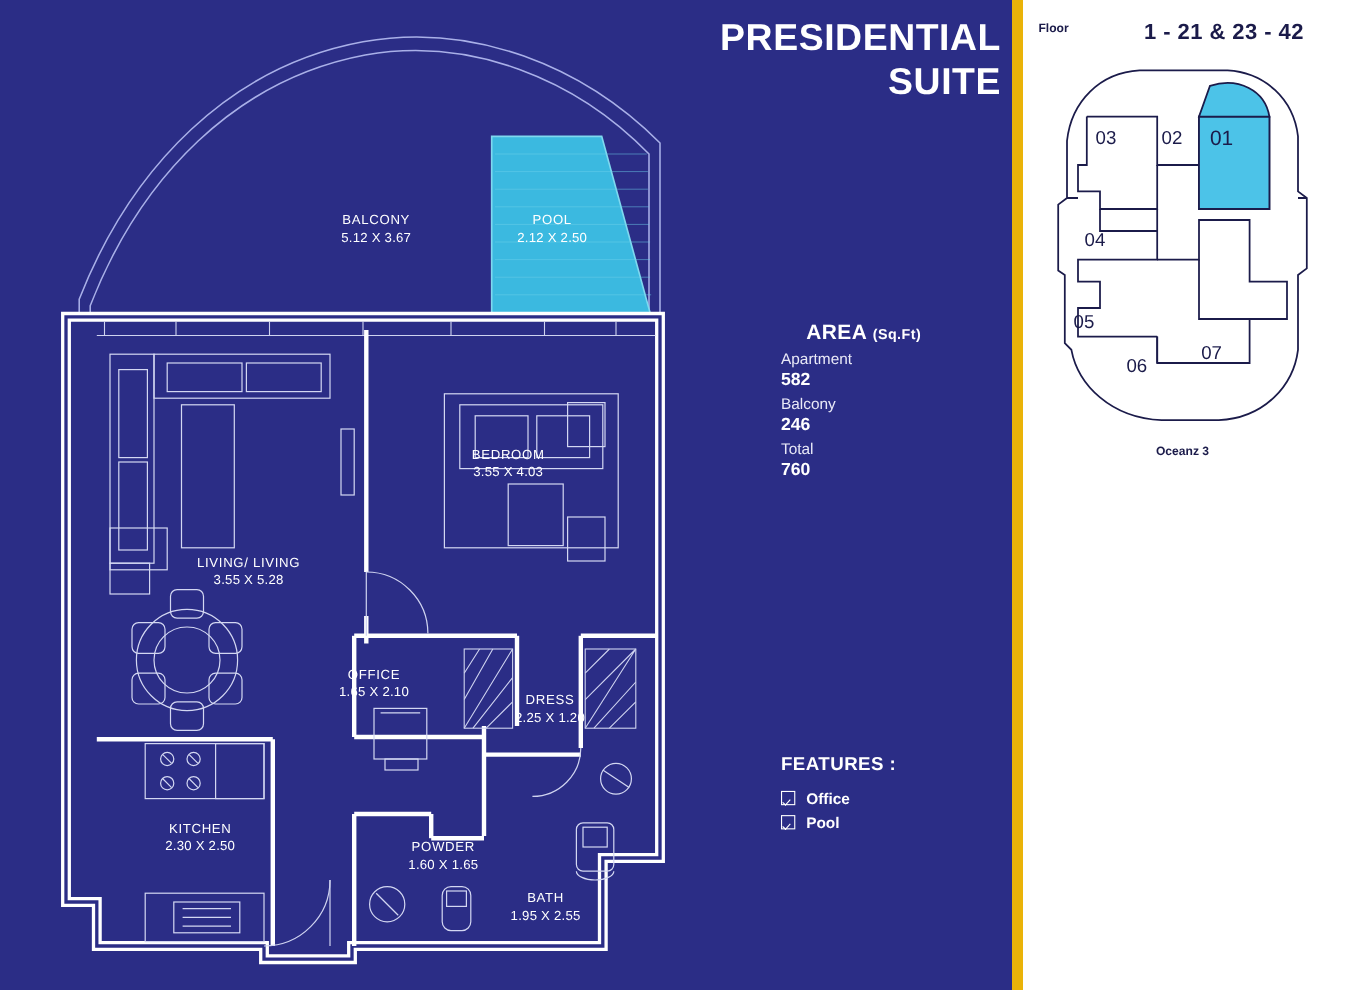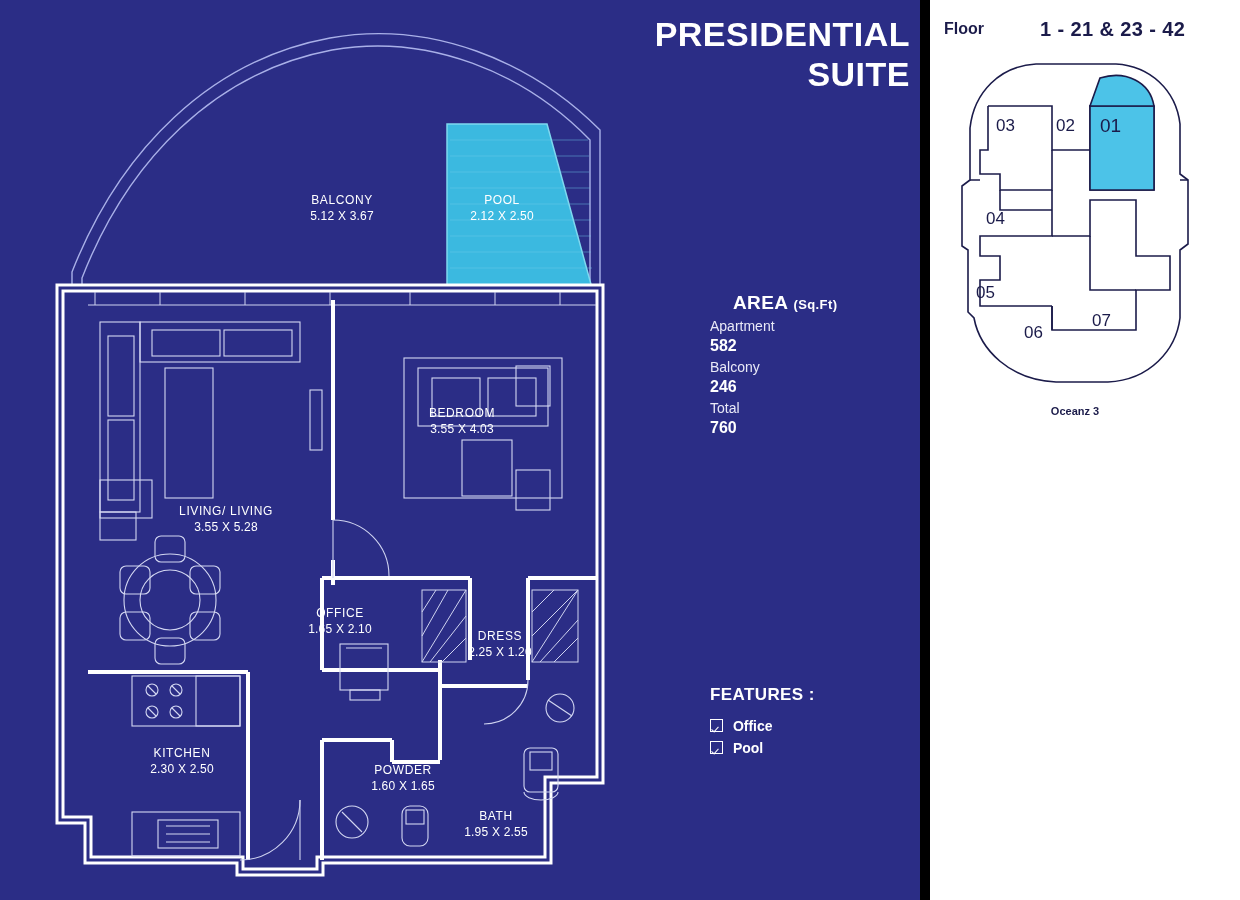--- a/index.html
+++ b/index.html
@@ -10,21 +10,21 @@
   body {
     width: 1240px;
     height: 900px;
     font-family: "Liberation Sans", sans-serif;
     overflow: hidden;
   }
   .page {
     position: relative;
     width: 1079px;
     height: 900px;
-    background: #000000;
+    background: #eab308;
   }
   
   .blue-panel {
     position: absolute;
     left: 0;
     top: 0;
     width: 920px;
     height: 900px;
     background: #2b2d86;
     overflow: hidden;
@@ -119,21 +119,21 @@
     left: 930px;
     top: 0;
     width: 310px;
     height: 900px;
     background: #ffffff;
   }
   .floor-label {
     position: absolute;
     left: 14px;
     top: 20px;
-    font-size: 16px;
+    font-size: 11px;
     font-weight: bold;
     color: #1b1b4a;
   }
   .floor-range {
     position: absolute;
     left: 110px;
     top: 18px;
     font-size: 20px;
     font-weight: bold;
     color: #1b1b4a;

